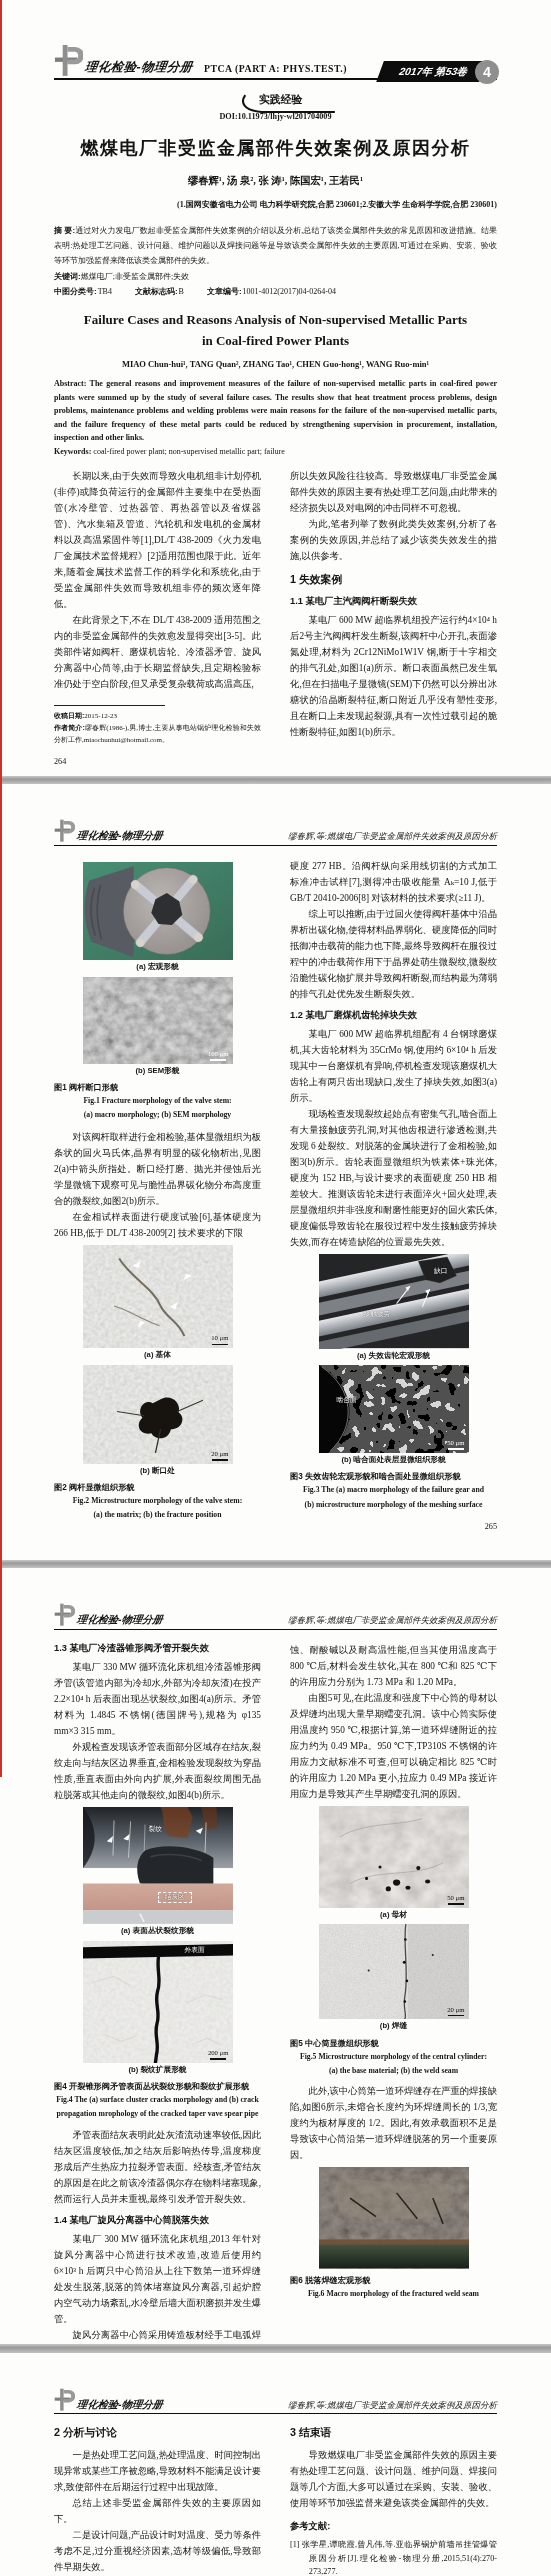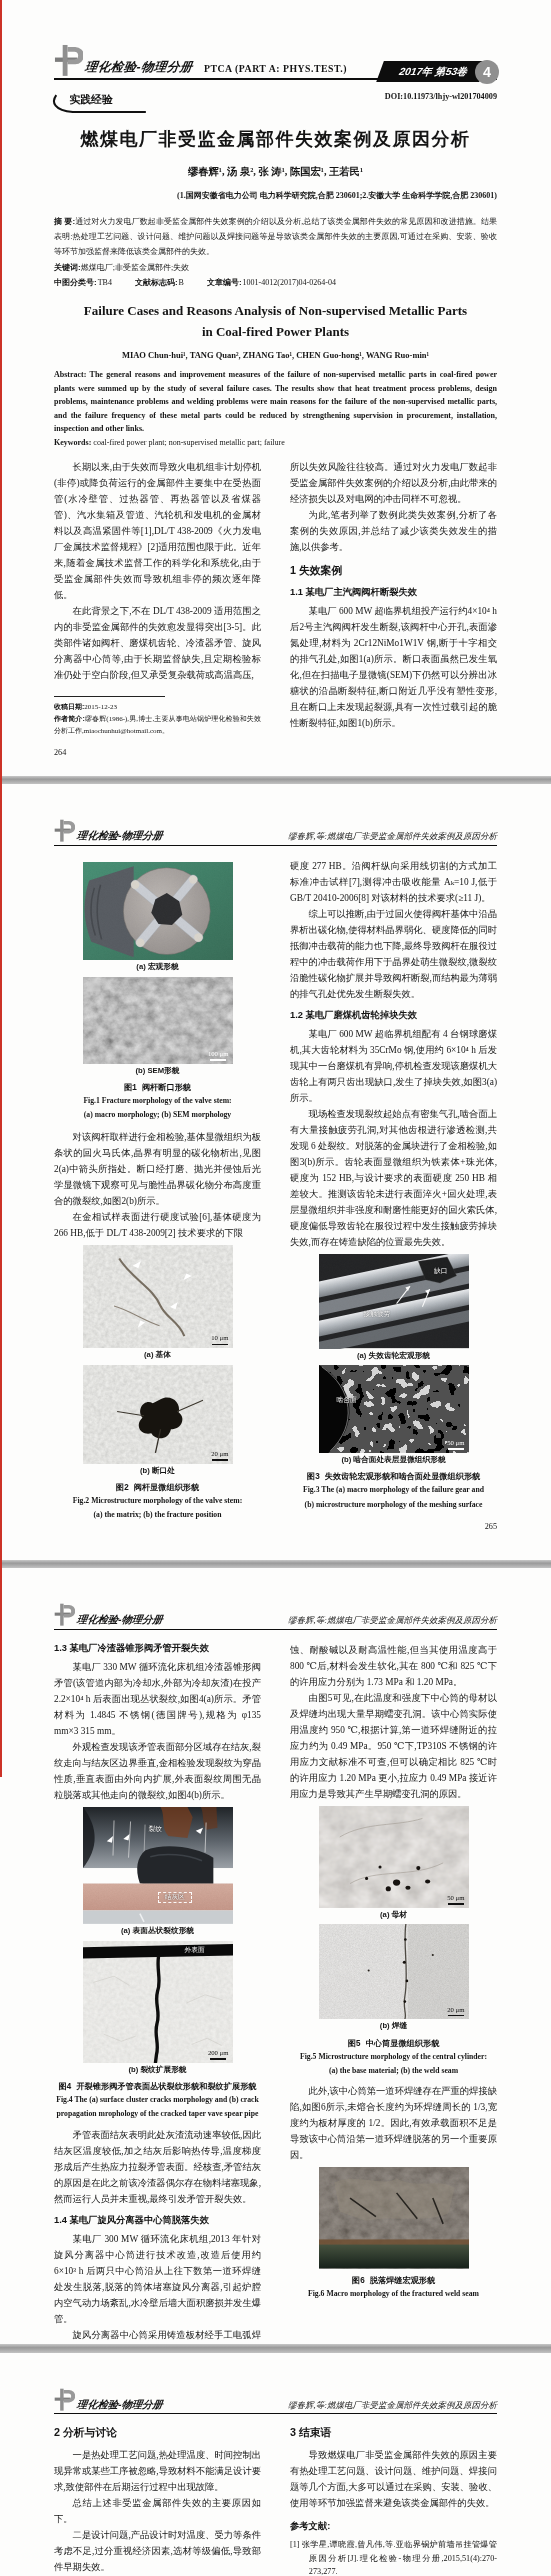--- a/index.html
+++ b/index.html
@@ -18,21 +18,21 @@
   .brand-cn{font-family:"Liberation Sans",sans-serif;font-weight:700;font-style:italic;
             font-size:12.4px;transform:skewX(-8deg);letter-spacing:0.5px;margin-left:2.1px;}
   .brand-en{position:absolute;left:50%;transform:translateX(-50%);bottom:4.1px;
             font-weight:700;font-size:9.8px;letter-spacing:0.5px;}
   .volwrap{margin-left:auto;position:relative;margin-bottom:-6.2px;margin-right:13.4px;}
   .volbox{background:#0d0d0d;color:#fff;transform:skewX(-20deg);padding:3.6px 15.5px 3.6px 19.6px;
           font-family:"Liberation Sans",sans-serif;font-weight:700;font-size:10.3px;white-space:nowrap;}
   .issue-circle{position:absolute;right:-15.5px;top:-1.5px;width:24px;height:24px;border-radius:50%;
           background:#8f8f8f;color:#fff;display:flex;align-items:center;justify-content:center;
           font-family:"Liberation Sans",sans-serif;font-size:14.4px;font-weight:700;}
-  .badge-row{display:flex;justify-content:space-between;align-items:flex-start;margin-top:12.4px;}
+  .badge-row{display:flex;justify-content:space-between;align-items:center;margin-top:12.4px;flex-direction:column;}
   .badge{position:relative;font-family:"Liberation Sans",sans-serif;font-weight:700;
          font-size:10.8px;padding:1px 5.2px 4.1px 15.5px;}
   .badge svg{position:absolute;left:-4.1px;bottom:-3.1px;width:98px;height:20.6px;}
   .badge span{position:relative;z-index:2;}
   .doi{font-size:8.2px;font-weight:700;}
 
   h1.title{margin:15.5px 0 0;text-align:center;font-size:18px;font-weight:700;letter-spacing:1.5px;}
   .authors{margin-top:14.4px;text-align:center;font-weight:700;font-size:10.3px;}
   .affil{margin-top:11px;text-align:right;font-size:8px;font-weight:bold;}
   .abs{margin:12.4px 0 0;font-size:8px;line-height:15px;text-align:justify;}
@@ -65,21 +65,21 @@
           font-size:10.3px;transform:skewX(-8deg);margin-left:2.1px;}
   .running{margin-left:auto;font-style:italic;font-size:8.5px;}
   .cols2{margin-top:12.4px;}
 
   
   .fig{margin:4.1px auto 1px;width:150px;}
   .imgwrap{position:relative;width:100%;line-height:0;}
   .imgwrap svg{display:block;width:100%;height:auto;}
   .subcap{margin-top:2px;text-align:center;font-family:"Liberation Sans",sans-serif;
           font-weight:700;font-size:7.7px;line-height:10.3px;}
-  .fcap-cn{margin:6.2px 0 0;text-align:center;font-family:Liberation Mono, monospace;
+  .fcap-cn{margin:6.2px 0 0;text-align:left;font-family:Liberation Sans, sans-serif;
            font-weight:700;font-size:8.2px;}
   .fcap-en{margin:2.1px 0 0;text-align:center;font-weight:700;font-size:7.7px;line-height:12px;}
   .figlbl{position:absolute;font-family:"Liberation Sans",sans-serif;font-size:6.7px;
           color:#fff;line-height:1;z-index:3;text-shadow:0 0 1.5px rgba(0,0,0,.8);}
   .figlbl.dashed{border:0.5px dashed rgba(255,255,255,.95);padding:1.5px 6.2px;}
   .scale{position:absolute;right:4.1px;bottom:3.1px;font-size:6.7px;line-height:1;z-index:3;}
   .scale::after{content:"";display:block;height:1.5px;width:15.5px;background:currentColor;margin:1.5px auto 0;}
   .scale.dark{color:#fff;}
   .scale.light{color:#111;}
 
@@ -226,21 +226,21 @@
       <div class="cols">
         <div class="col">
           <p class="body ind">长期以来,由于失效而导致火电机组非计划停机(非停)或降负荷运行的金属部件主要集中在受热面管(水冷壁管、过热器管、再热器管以及省煤器管)、汽水集箱及管道、汽轮机和发电机的金属材料以及高温紧固件等[1],DL/T 438-2009《火力发电厂金属技术监督规程》[2]适用范围也限于此。近年来,随着金属技术监督工作的科学化和系统化,由于受监金属部件失效而导致机组非停的频次逐年降低。</p>
           <p class="body ind">在此背景之下,不在 DL/T 438-2009 适用范围之内的非受监金属部件的失效愈发显得突出[3-5]。此类部件诸如阀杆、磨煤机齿轮、冷渣器矛管、旋风分离器中心筒等,由于长期监督缺失,且定期检验标准仍处于空白阶段,但又承受复杂载荷或高温高压,</p>
           <div class="fnrule"></div>
           <p class="fn"><b>收稿日期:</b><span>2015-12-23</span></p>
           <p class="fn"><b>作者简介:</b><span>缪春辉(1986-),男,博士,主要从事电站锅炉理化检验和失效分析工作,miaochunhui@hotmail.com。</span></p>
           <div class="pageno">264</div>
         </div>
         <div class="col">
-          <p class="body">所以失效风险往往较高。通过对火力发电厂数起非受监金属部件失效案例的介绍以及分析,由此带来的经济损失以及对电网的冲击同样不可忽视。</p>
+          <p class="body">所以失效风险往往较高。导致燃煤电厂非受监金属部件失效的原因主要有热处理工艺问题,由此带来的经济损失以及对电网的冲击同样不可忽视。</p>
           <p class="body ind">为此,笔者列举了数例此类失效案例,分析了各案例的失效原因,并总结了减少该类失效发生的措施,以供参考。</p>
           <h3 class="sec">1  失效案例</h3>
           <h4 class="subsec">1.1  某电厂主汽阀阀杆断裂失效</h4>
           <p class="body ind">某电厂 600 MW 超临界机组投产运行约4×10⁴ h后2号主汽阀阀杆发生断裂,该阀杆中心开孔,表面渗氮处理,材料为 2Cr12NiMo1W1V 钢,断于十字相交的排气孔处,如图1(a)所示。断口表面虽然已发生氧化,但在扫描电子显微镜(SEM)下仍然可以分辨出冰糖状的沿晶断裂特征,断口附近几乎没有塑性变形,且在断口上未发现起裂源,具有一次性过载引起的脆性断裂特征,如图1(b)所示。</p>
         </div>
       </div>
     </div>
   </section>
   <div class="gap"></div>
 

